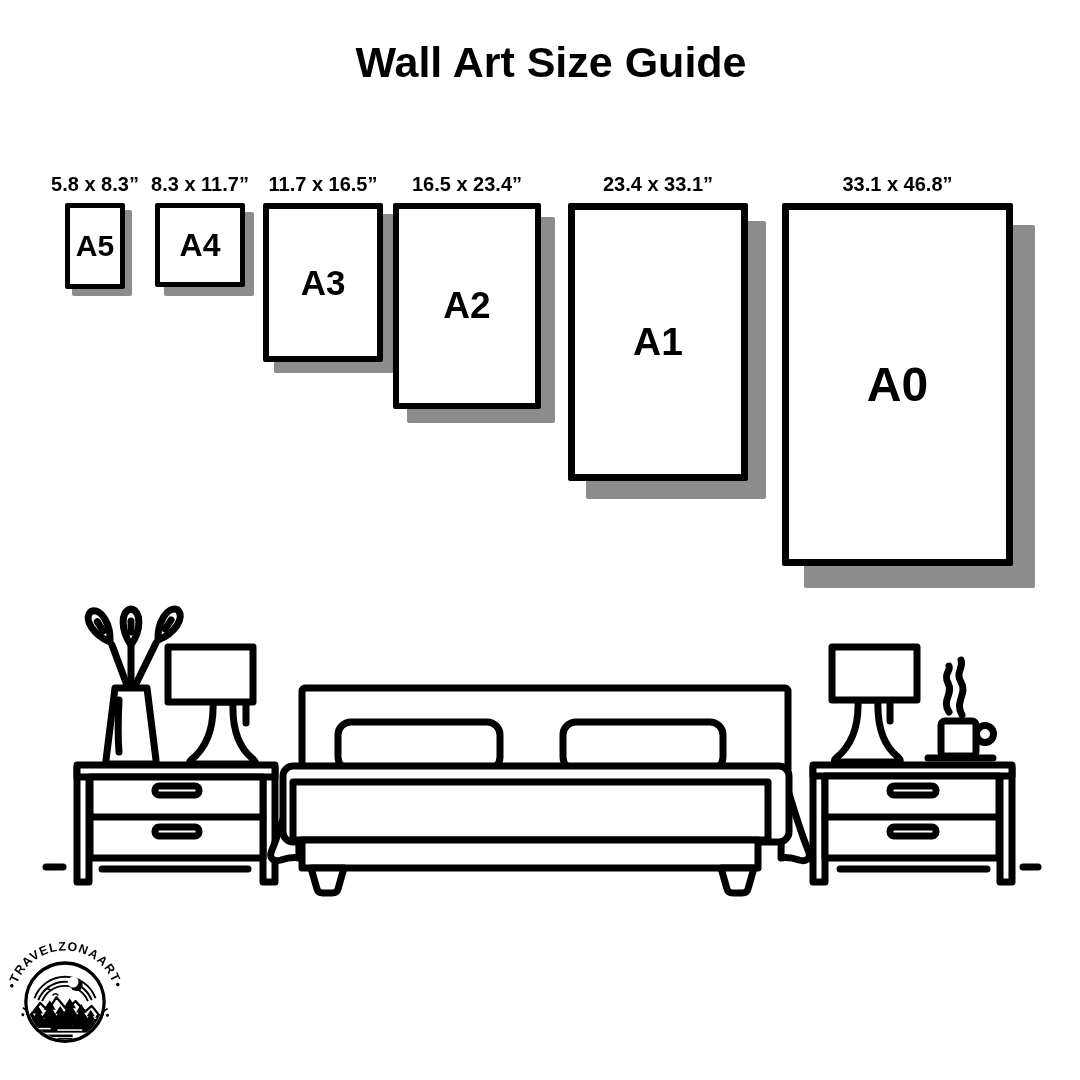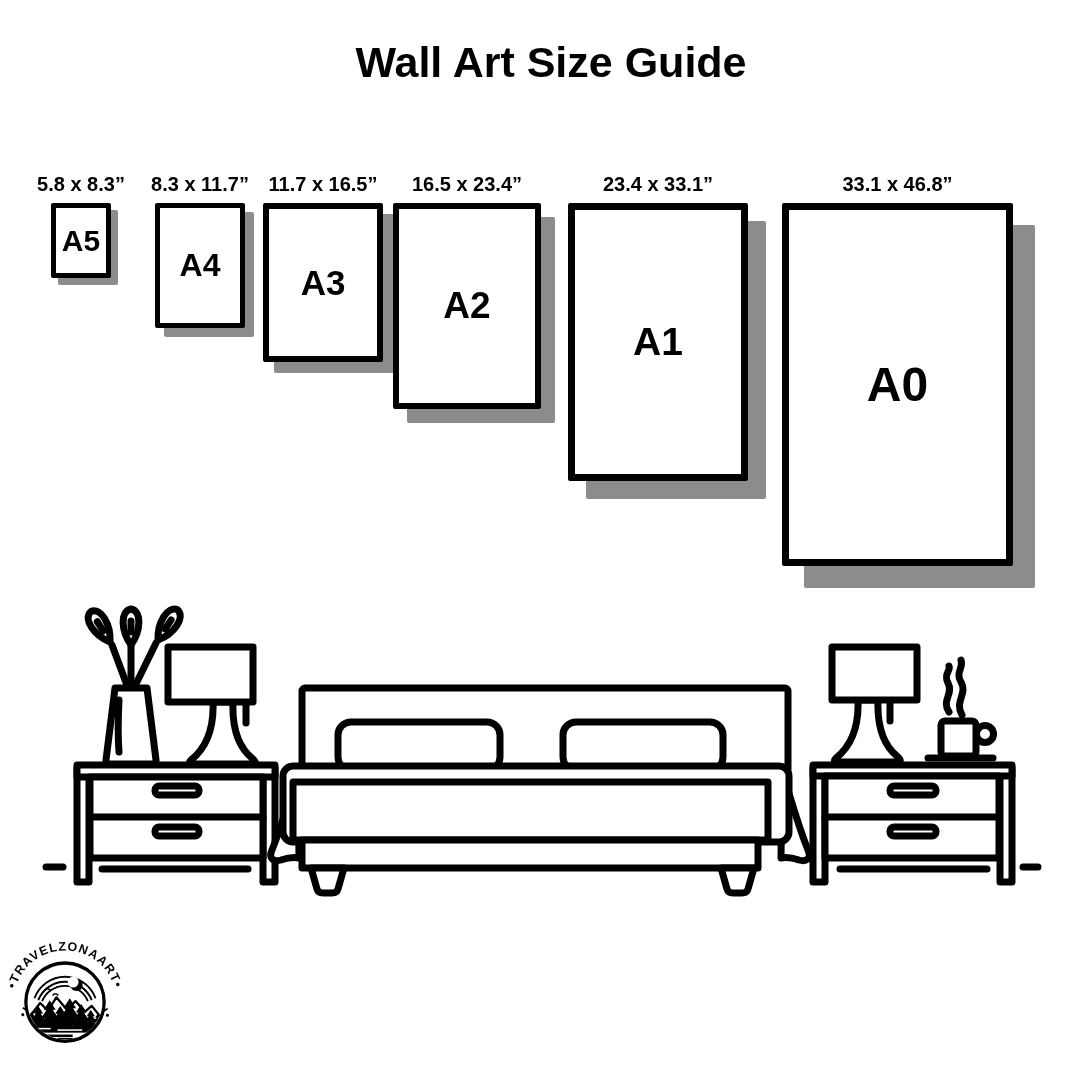--- a/index.html
+++ b/index.html
@@ -24,27 +24,27 @@
   .ring-text{font-family:"Liberation Sans",sans-serif;font-weight:bold;fill:#000;}
 </style>
 </head>
 <body>
 
 <div class="canvas">
 
   <h1 class="title">Wall Art Size Guide</h1>
 
   <div>
-    <div class="paper-group" style="left:51px;top:203px;width:60px;height:75px;">
+    <div class="paper-group" style="left:65px;top:203px;width:60px;height:86px;">
       <div class="dims">5.8 x 8.3”</div>
       <div class="paper" style="border-width:5px;box-shadow:7px 7px 0 #8c8c8c;">
         <span class="size-name" style="font-size:30px;">A5</span>
       </div>
     </div>
-    <div class="paper-group" style="left:155px;top:203px;width:90px;height:125px;">
+    <div class="paper-group" style="left:155px;top:203px;width:90px;height:84px;">
       <div class="dims">8.3 x 11.7”</div>
       <div class="paper" style="border-width:5px;box-shadow:9px 9px 0 #8c8c8c;">
         <span class="size-name" style="font-size:32px;">A4</span>
       </div>
     </div>
     <div class="paper-group" style="left:263px;top:203px;width:120px;height:159px;">
       <div class="dims">11.7 x 16.5”</div>
       <div class="paper" style="border-width:6px;box-shadow:11px 11px 0 #8c8c8c;">
         <span class="size-name" style="font-size:35px;">A3</span>
       </div>

